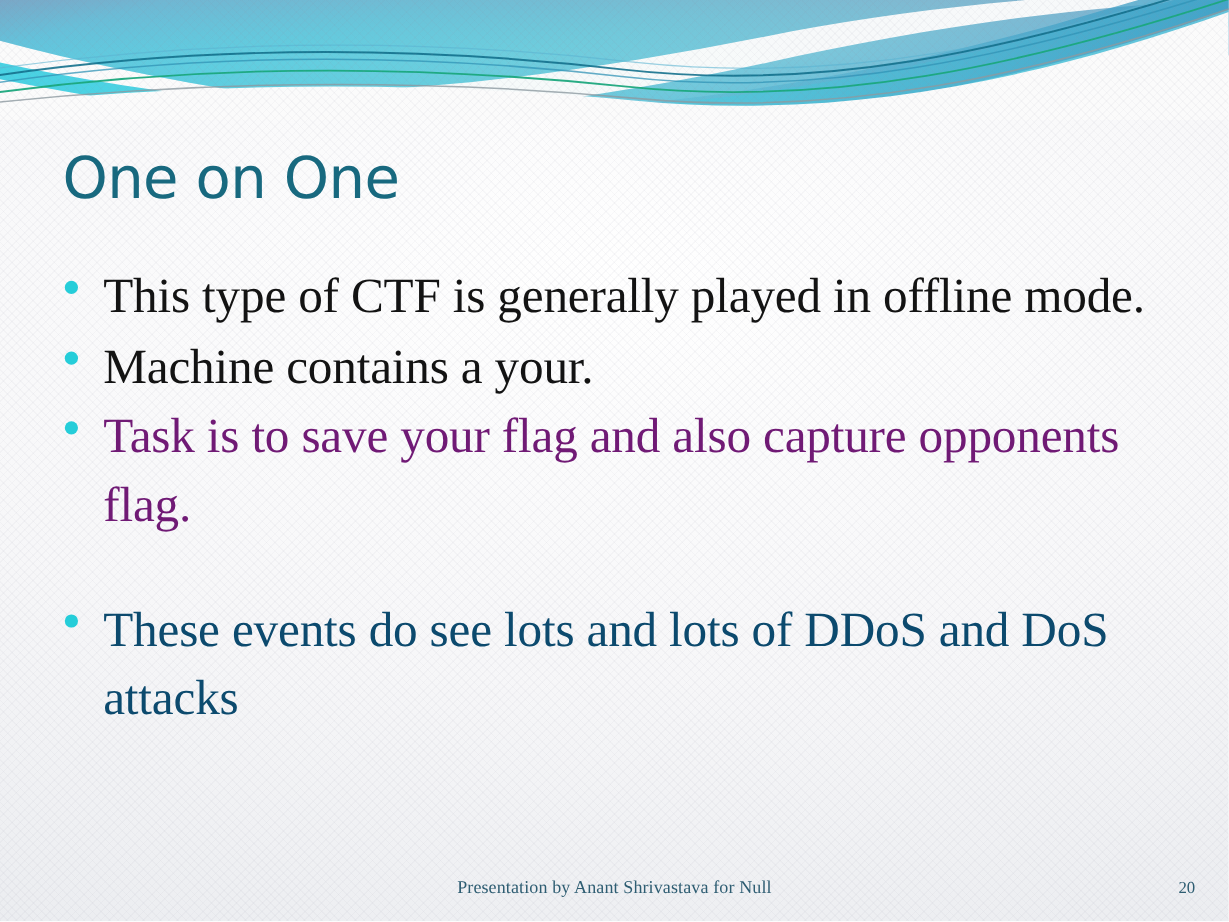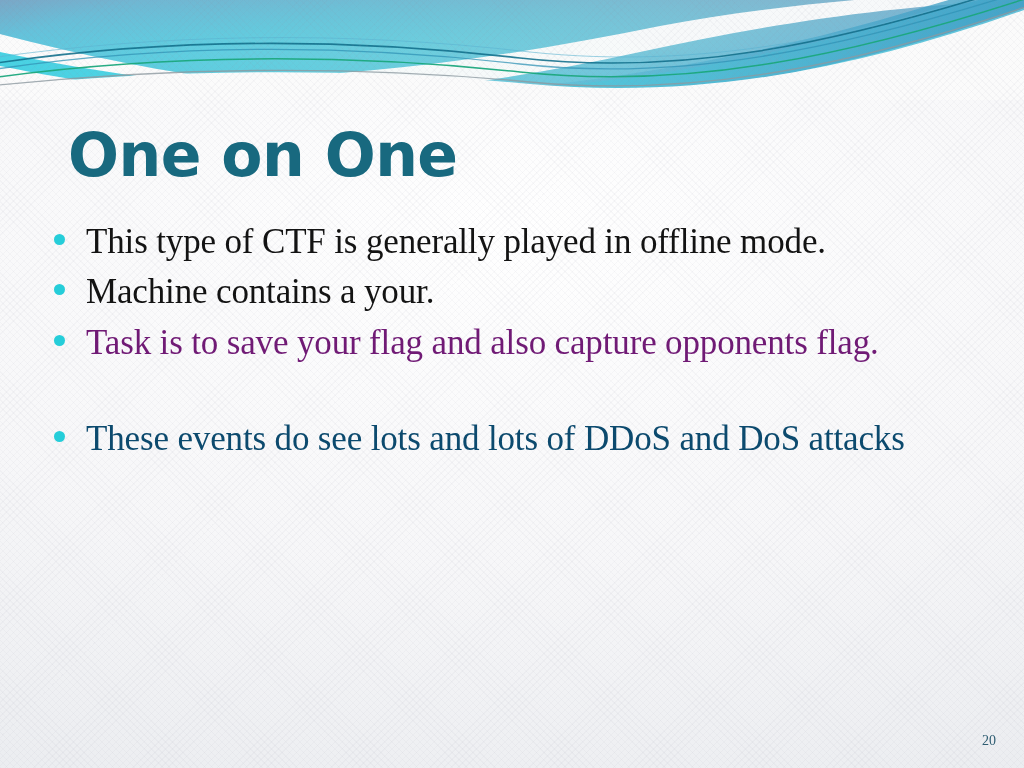--- a/index.html
+++ b/index.html
@@ -46,26 +46,26 @@
     left: 0; top: 0;
     width: 1024px;
     height: 130px;
     z-index: 2;
   }
   .header-wave svg { display: block; }
 
   
   .title {
     position: absolute;
-    left: 68px;
+    left: 52px;
     top: 124px;
     z-index: 6;
     font-family: "DejaVu Sans", "Liberation Sans", sans-serif;
-    font-weight: 700;
-    font-size: 60px;
+    font-weight: 400;
+    font-size: 48px;
     line-height: 1.05;
     letter-spacing: -0.5px;
     color: #18697f;
     white-space: nowrap;
   }
 
   
   .body-list {
     position: absolute;
     left: 54px;
@@ -83,21 +83,21 @@
     width: 11px;
     height: 11px;
     border-radius: 50%;
     background: #25cdd9;
     margin-top: 16px;
     margin-right: 21px;
   }
   .bullet-text {
     flex: 1 1 auto;
     font-family: "Liberation Serif", "DejaVu Serif", serif;
-    font-size: 35px;
+    font-size: 41px;
     line-height: 1.38;
     color: #131313;
     letter-spacing: -0.15px;
   }
   .spacer-row {
     height: 46px;
   }
 
   
   .footer-text {
@@ -230,16 +230,17 @@
 
 
 
     <div class="bullet-row">
       <span class="bullet-dot" style="background: rgb(37, 205, 217);"></span>
       <span class="bullet-text" style="color: #0c4a6e;">These events do see lots and lots of DDoS and DoS attacks</span>
     </div>
 
   </div>
 
+  <div class="footer-text" style="color: rgb(46, 93, 114);">Presentation by Anant Shrivastava for Null</div>
 
   <div class="footer-pageno" style="color: rgb(46, 93, 114);">20</div>
 
 </div>
 
 </body></html>

